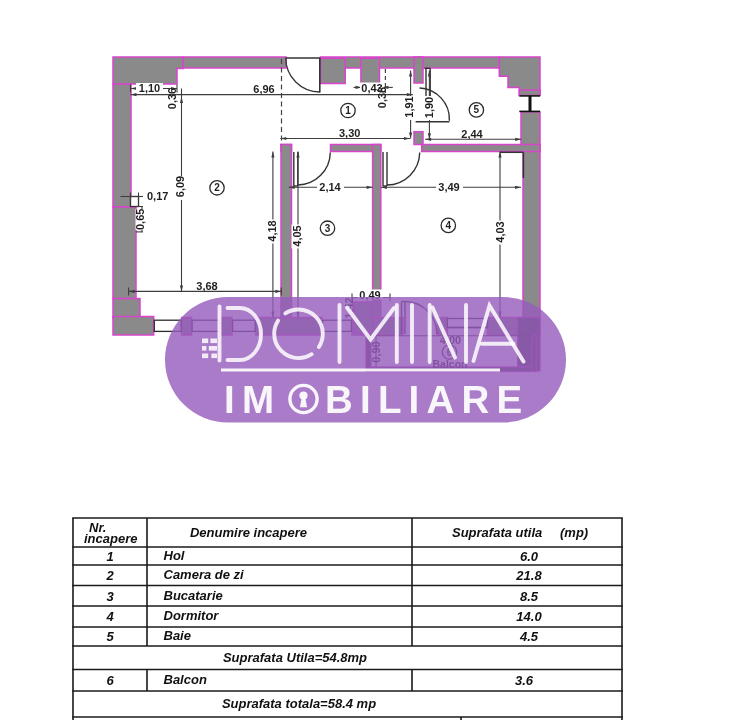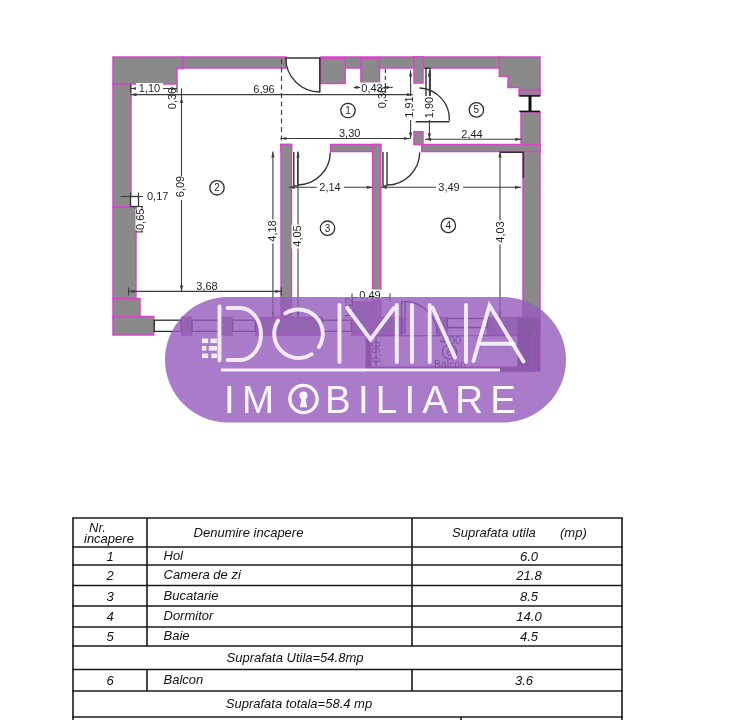--- a/index.html
+++ b/index.html
@@ -1,17 +1,17 @@
 <!DOCTYPE html>
 <html><head>
 <meta charset="utf-8">
 <style>
   html,body{margin:0;padding:0;background:#fff;}
   .page{position:relative;width:733px;height:720px;background:#c2410c;overflow:hidden;
-        font-family:"Liberation Sans", sans-serif;}
+        font-family:"Liberation Sans", sans-serif;font-weight:bold;}
   svg text{font-family:"Liberation Sans", sans-serif;}
 </style>
 </head>
 <body>
 <div class="page">
 <svg width="733" height="720" viewBox="0 0 733 720" xmlns="http://www.w3.org/2000/svg">
 
 <rect x="0" y="0" width="733" height="720" fill="#ffffff"></rect>
 
 <g id="plan" stroke-linecap="butt">

